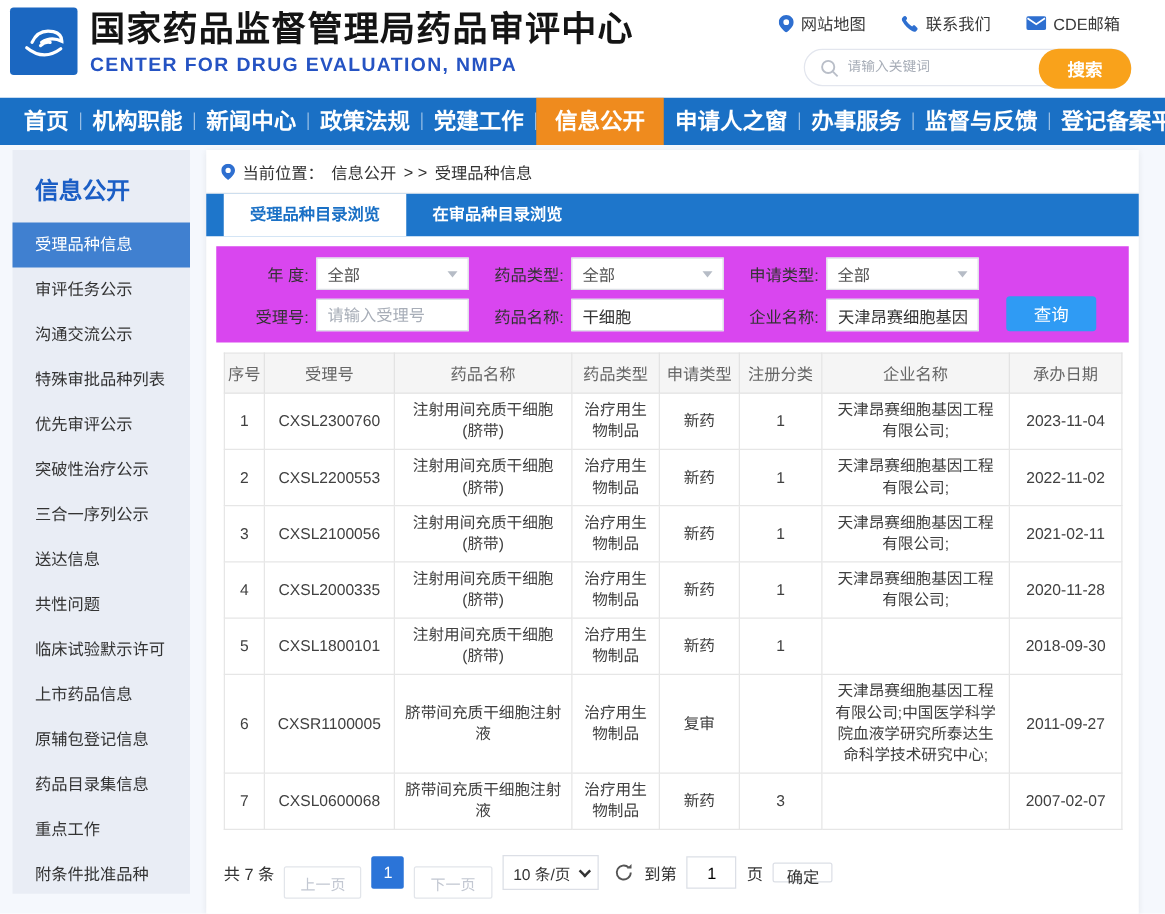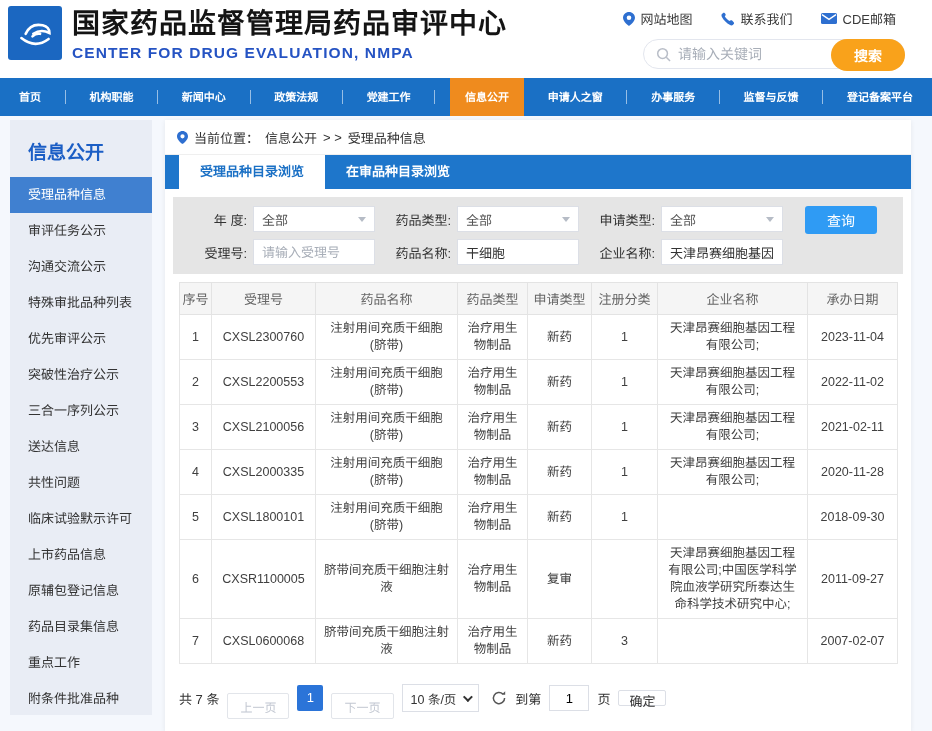--- a/index.html
+++ b/index.html
@@ -8,48 +8,48 @@
 
   
   .header { position:relative; height:78px; background:#fff; }
   .logo { position:absolute; left:8px; top:6px; width:54px; height:54px; background:#1b67c1; border-radius:3px; display:flex; align-items:center; justify-content:center; }
   .titles { position:absolute; left:72px; top:7px; }
   .title-cn { font-size:28px; font-weight:bold; color:#141414; letter-spacing:1px; line-height:34px; white-space:nowrap; }
   .title-en { font-size:15.5px; font-weight:bold; color:#2553c3; letter-spacing:1.1px; margin-top:3px; white-space:nowrap; }
   .utils { position:absolute; right:36px; top:9px; display:flex; gap:28px; align-items:center; }
   .util { display:flex; align-items:center; gap:6px; font-size:13px; color:#3a3a3a; text-decoration:none; cursor:pointer; }
   .searchbar { position:absolute; right:27px; top:39px; width:262px; height:30px; border:1px solid #e3e6ee; border-radius:16px; background:#fff; display:flex; align-items:center; padding-left:12px; }
-  .searchbar input { border:none; outline:none; flex:1; min-width:0; font-size:14px; color:#0c4a6e; background:transparent; font-family:inherit; }
+  .searchbar input { border:none; outline:none; flex:1; min-width:0; font-size:11px; color:#0c4a6e; background:transparent; font-family:inherit; }
   .searchbar input::placeholder { color:#a8aeb8; }
   .search-btn { position:absolute; right:-1px; top:-1px; height:32px; width:74px; border-radius:16px; background:#f9a21b; color:#fff; font-size:14px; font-weight:bold; border:none; cursor:pointer; font-family:inherit; }
 
   
   .topnav { height:38px; background:#1a70c5; display:flex; align-items:stretch; justify-content:space-between; padding:0 10px; }
-  .nav-item { color:#fff; font-size:11px; font-weight:bold; line-height:38px; padding:0 9px; text-decoration:none; white-space:nowrap; cursor:pointer; }
+  .nav-item { color:#fff; font-size:18px; font-weight:bold; line-height:38px; padding:0 9px; text-decoration:none; white-space:nowrap; cursor:pointer; }
   .nav-item.active { background:#ef8b1e; padding:0 15px; }
   .nav-sep { width:1px; height:14px; background:rgba(255,255,255,.55); align-self:center; flex-shrink:0; }
 
   
   .content { background:#f5f8fd; height:615px; display:flex; gap:13px; padding:4px 0 0 10px; align-items:flex-start; }
 
   .sidebar { width:142px; height:595px; background:#e9edf5; flex-shrink:0; }
   .sb-title { color:#1b5ec5; font-size:19px; font-weight:bold; padding:17px 0 13px 18px; }
   .sb-item { display:block; height:36px; line-height:36px; padding-left:18px; font-size:13px; color:#333; text-decoration:none; white-space:nowrap; cursor:pointer; }
   .sb-item.active { background:#4080d0; color:#fff; }
 
   .card { width:746px; background:#fff; min-height:592px; box-shadow:0 1px 5px rgba(0,0,0,.07); }
 
   .breadcrumb { height:35px; display:flex; align-items:center; gap:6px; padding:0 12px; font-size:13px; color:#333; border-bottom:1px solid #efefef; }
   .breadcrumb a { color:#333; text-decoration:none; cursor:pointer; }
 
   .tabs { background:#1e76cb; height:34px; display:flex; padding-left:14px; }
   .tab { line-height:34px; padding:0 21px; color:#fff; font-size:13px; font-weight:bold; cursor:pointer; white-space:nowrap; }
   .tab.active { background:#fff; color:#1a70c5; }
 
-  .filters { margin:8px; background:#e5e5e5; padding:9px 12px; display:flex; align-items:flex-start; }
+  .filters { margin:8px; background:#d946ef; padding:9px 12px; display:flex; align-items:flex-end; }
   .f-rows { flex:1; display:flex; flex-direction:column; gap:7px; }
   .f-row { display:flex; gap:14px; }
   .f-group { display:flex; align-items:center; }
   .f-label { width:62px; text-align:right; margin-right:6px; font-size:13px; color:#333; white-space:nowrap; }
   .select, .f-input { width:122px; height:26px; border:1px solid #dcdfe6; background:#fff; font-size:13px; padding:0 8px; }
   .select { display:flex; align-items:center; justify-content:space-between; color:#555; cursor:pointer; }
   .arrow-down { width:0; height:0; border-left:4px solid transparent; border-right:4px solid transparent; border-top:5px solid #b6bcc6; }
   .f-input { color:#333; outline:none; font-family:inherit; }
   .f-input::placeholder { color:#a8aeb8; }
   .query-btn { width:72px; height:28px; background:#2f9bf4; color:#fff; border:none; border-radius:3px; font-size:14px; margin:0 14px; cursor:pointer; font-family:Liberation Serif, serif; }

